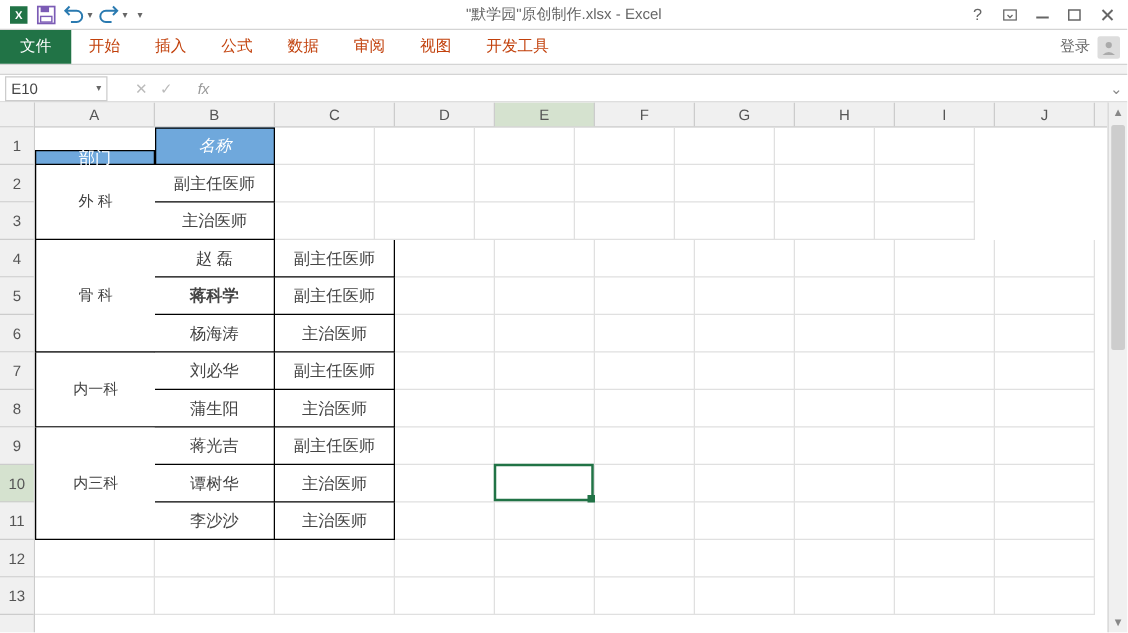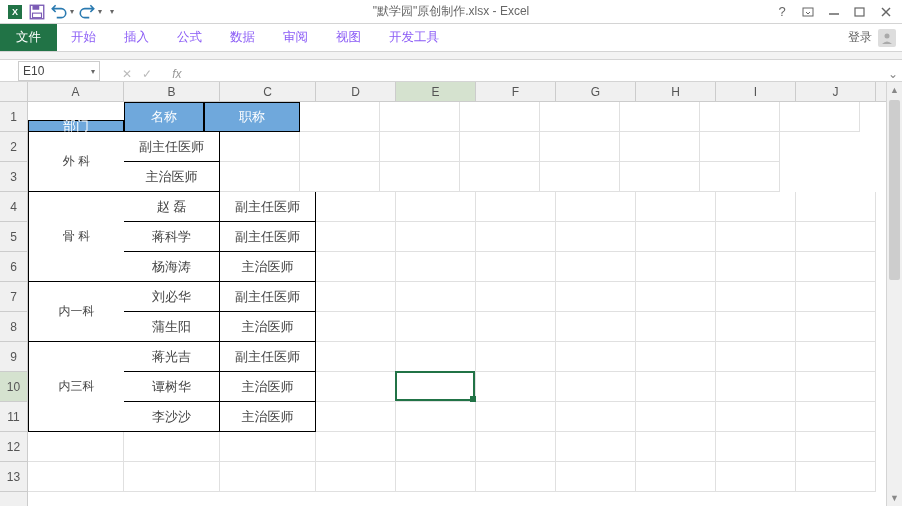--- a/index.html
+++ b/index.html
@@ -8,28 +8,28 @@
 .titlebar { height: 24px; background: #fff; border-bottom: 1px solid #d4d4d4; display: flex; align-items: center; position: relative; }
 .qat { display: flex; align-items: center; gap: 4px; padding-left: 6px; }
 .qat-icon { width: 18px; height: 18px; display: flex; align-items: center; justify-content: center; cursor: pointer; }
 .excel-icon { width: 14px; height: 14px; background: #217346; color: #fff; font-size: 9px; font-weight: bold; display: flex; align-items: center; justify-content: center; }
 .dd { font-size: 8px; color: #666; margin-left: -2px; }
 .title-center { position: absolute; left: 50%; transform: translateX(-50%); font-size: 12px; color: #666; }
 .win-controls { margin-left: auto; display: flex; align-items: center; gap: 2px; padding-right: 4px; }
 .win-btn { width: 24px; height: 20px; display: flex; align-items: center; justify-content: center; cursor: pointer; color: #666; font-size: 13px; }
 
 .ribbon-tabs { height: 28px; background: #fff; display: flex; align-items: stretch; border-bottom: 1px solid #d4d4d4; }
-.tab { padding: 0 14px; display: flex; align-items: center; font-size: 12.5px; color: #8b5cf6; cursor: pointer; }
+.tab { padding: 0 14px; display: flex; align-items: center; font-size: 12.5px; color: #c2410c; cursor: pointer; }
 .tab.file { background: #217346; color: #fff; padding: 0 16px; }
 .login-area { margin-left: auto; display: flex; align-items: center; padding-right: 6px; gap: 6px; color: #666; }
 .avatar-icon { width: 18px; height: 18px; background: #ddd; border-radius: 2px; display: flex; align-items: center; justify-content: center; }
 
 .ribbon-body { height: 8px; background: #f3f3f3; border-bottom: 1px solid #d4d4d4; }
 
-.name-fx { height: 22px; display: flex; align-items: flex-end; border-bottom: 1px solid #d4d4d4; background: #fff; padding-left: 14px; }
+.name-fx { height: 22px; display: flex; align-items: center; border-bottom: 1px solid #d4d4d4; background: #fff; }
 .name-box { width: 82px; height: 20px; border: 1px solid #ccc; margin-left: 4px; padding: 0 4px; display: flex; align-items: center; justify-content: space-between; font-size: 12px; }
 .name-box .dd2 { font-size: 8px; color: #666; }
 .fx-btns { display: flex; align-items: center; gap: 10px; margin-left: 22px; color: #bbb; }
 .fx-btn { cursor: pointer; font-size: 12px; }
 .fx-label { font-style: italic; color: #999; margin-left: 10px; font-size: 12px; }
 .fx-input { flex: 1; height: 18px; border: none; outline: none; margin-left: 6px; }
 .collapse-btn { width: 18px; text-align: center; color: #888; cursor: pointer; }
 
 .sheet { display: flex; height: calc(506px - 24px - 28px - 8px - 22px); }
 .rowhdrs { width: 28px; background: #f0f0f0; border-right: 1px solid #ccc; }
@@ -183,22 +183,21 @@
         <div class="colhdr wE active" style="width: 80px;">E</div>
         <div class="colhdr wF" style="width: 80px;">F</div>
         <div class="colhdr wG" style="width: 80px;">G</div>
         <div class="colhdr wH" style="width: 80px;">H</div>
         <div class="colhdr wI" style="width: 80px;">I</div>
         <div class="colhdr wJ" style="width: 80px;">J</div>
       </div>
     <div class="cells" id="cells">
         <div class="row">
           <div class="cell wA th bl" style="width: 96px; margin-top: 18px;">部门</div>
-          <div class="cell wB th" style="width: 80px;">名称</div>
-          <div class="cell wC th" style="width: 96px;">职称</div>
+          <div class="cell wB th" style="width: 96px; font-style: italic;">名称</div>
           <div class="cell wD" style="width: 80px;"></div>
           <div class="cell wE" style="width: 80px;"></div>
           <div class="cell wF" style="width: 80px;"></div>
           <div class="cell wG" style="width: 80px;"></div>
           <div class="cell wH" style="width: 80px;"></div>
           <div class="cell wI" style="width: 80px;"></div>
           <div class="cell wJ" style="width: 80px;"></div>
         </div>
         <div class="row">
           <div class="cell wA bcell bl" style="width: 96px; border-bottom: none; border-right: none;"></div>
@@ -229,21 +228,21 @@
           <div class="cell wD" style="width: 80px;"></div>
           <div class="cell wE" style="width: 80px;"></div>
           <div class="cell wF" style="width: 80px;"></div>
           <div class="cell wG" style="width: 80px;"></div>
           <div class="cell wH" style="width: 80px;"></div>
           <div class="cell wI" style="width: 80px;"></div>
           <div class="cell wJ" style="width: 80px;"></div>
         </div>
         <div class="row">
           <div class="cell wA bcell bl" style="width: 96px; border-bottom: none; border-right: none;"></div>
-          <div class="cell wB bcell" style="width: 96px;">蒋科学</div>
+          <div class="cell wB bcell" style="width: 96px; font-weight: bold;">蒋科学</div>
           <div class="cell wC bcell" style="width: 96px;">副主任医师</div>
           <div class="cell wD" style="width: 80px;"></div>
           <div class="cell wE" style="width: 80px;"></div>
           <div class="cell wF" style="width: 80px;"></div>
           <div class="cell wG" style="width: 80px;"></div>
           <div class="cell wH" style="width: 80px;"></div>
           <div class="cell wI" style="width: 80px;"></div>
           <div class="cell wJ" style="width: 80px;"></div>
         </div>
         <div class="row">

